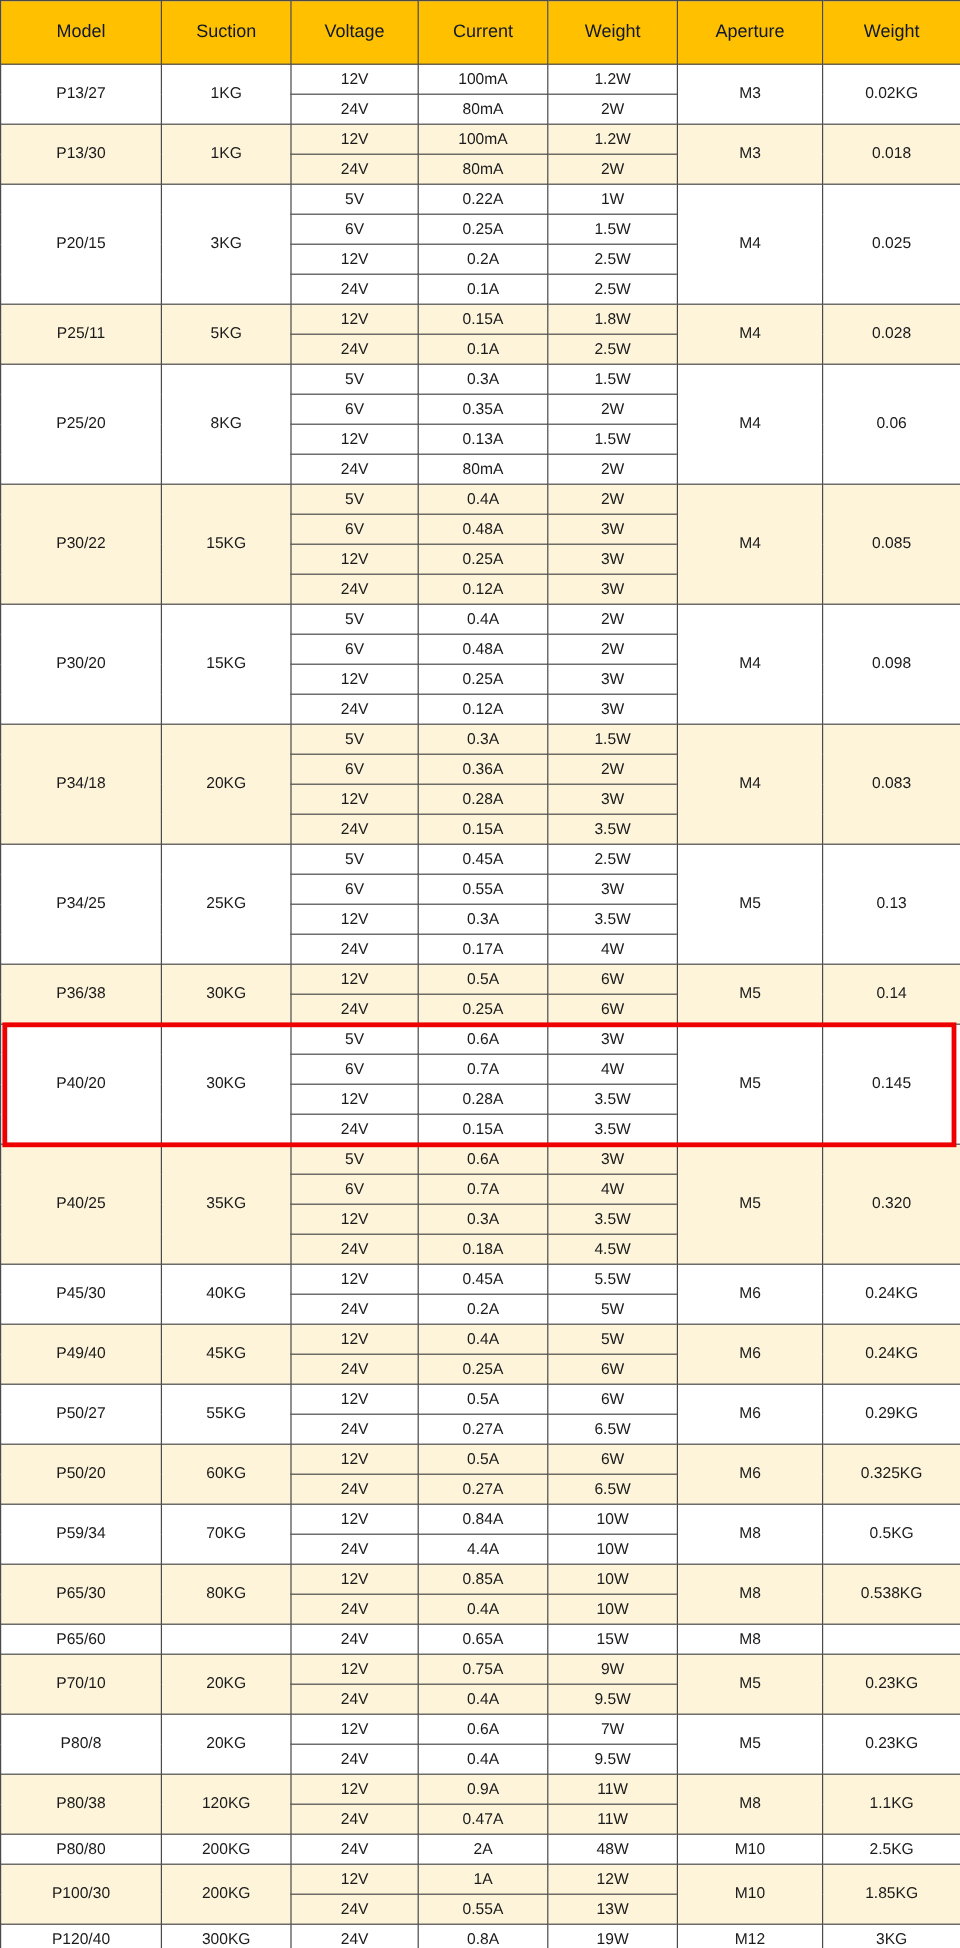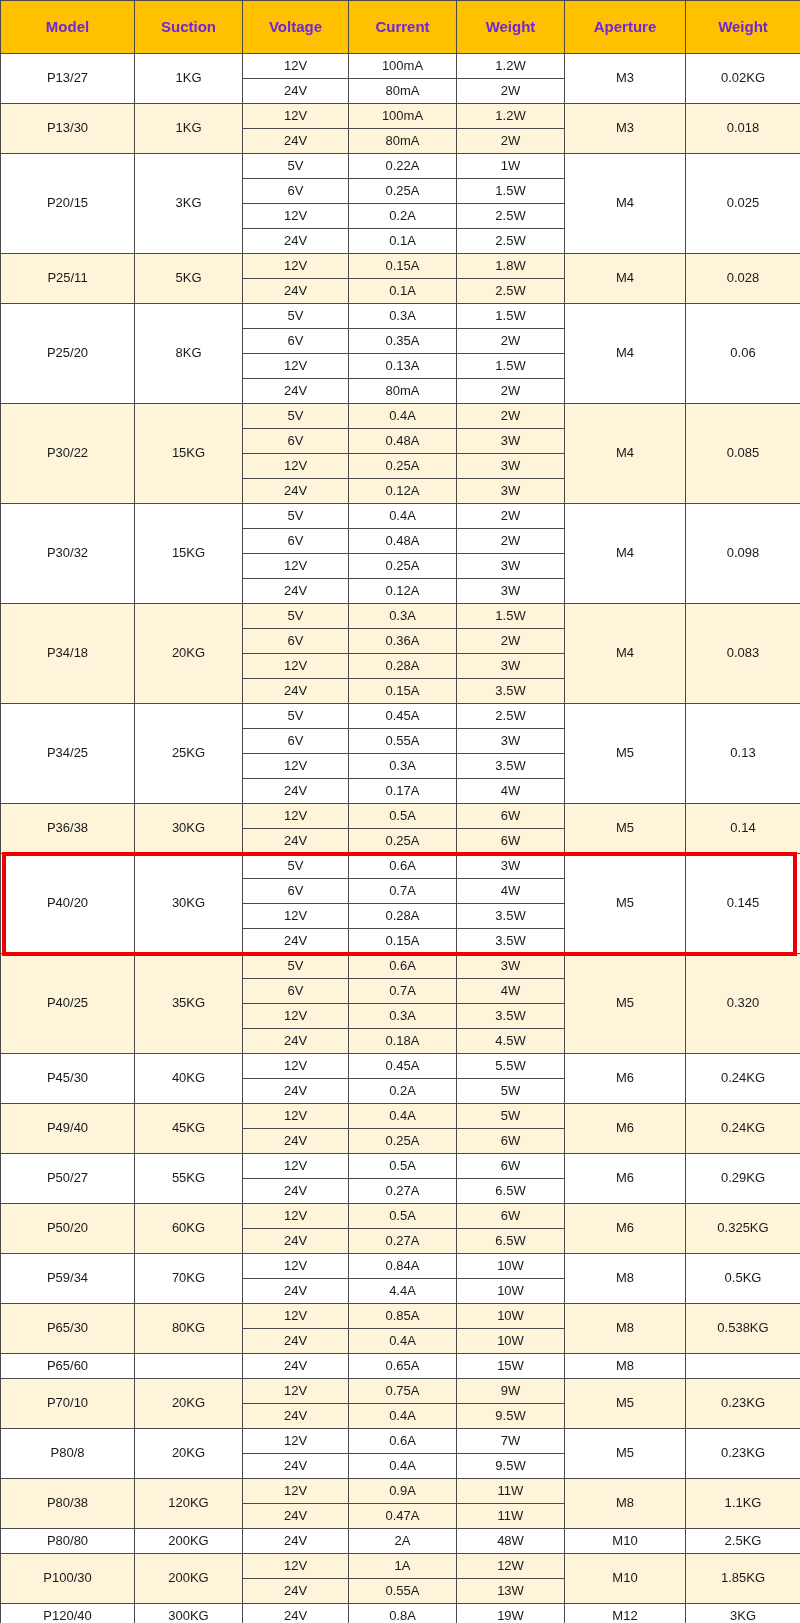--- a/index.html
+++ b/index.html
@@ -30,23 +30,23 @@
     vertical-align: middle;
     font-size: 13px;
     color: #1a1a1a;
     padding: 0;
     height: 24px;
     line-height: 1.15;
   }
   table.spec thead th {
     background: #ffc000;
     font-size: 15px;
-    font-weight: bold;
+    font-weight: normal;
     height: 52px;
-    color: #6d28d9;
+    color: #0f172a;
   }
   tr.alt td, td.alt {
     background: #fdf4da;
   }
   td.plain {
     background: #ffffff;
   }
   .highlight-wrap {
     position: relative;
   }
@@ -191,21 +191,21 @@
           <td class="alt">12V</td>
           <td class="alt">0.25A</td>
           <td class="alt">3W</td>
         </tr>
         <tr>
           <td class="alt">24V</td>
           <td class="alt">0.12A</td>
           <td class="alt">3W</td>
         </tr>
         <tr>
-          <td class="plain" rowspan="4">P30/32</td>
+          <td class="plain" rowspan="4">P30/20</td>
           <td class="plain" rowspan="4">15KG</td>
           <td class="plain">5V</td>
           <td class="plain">0.4A</td>
           <td class="plain">2W</td>
           <td class="plain" rowspan="4">M4</td>
           <td class="plain" rowspan="4">0.098</td>
         </tr>
         <tr>
           <td class="plain">6V</td>
           <td class="plain">0.48A</td>

